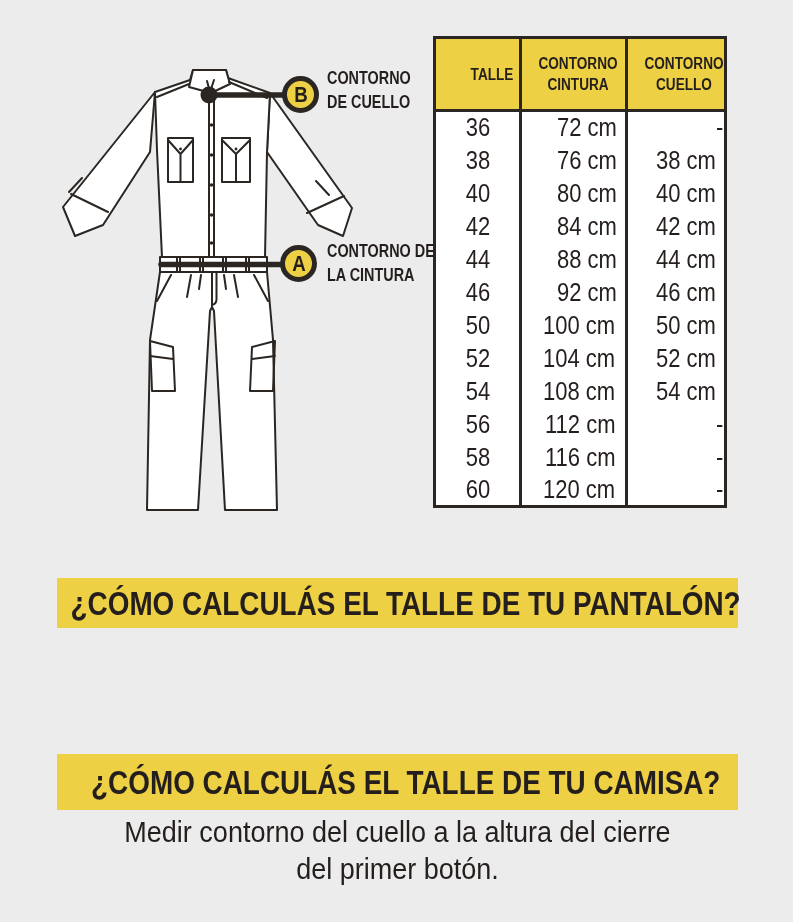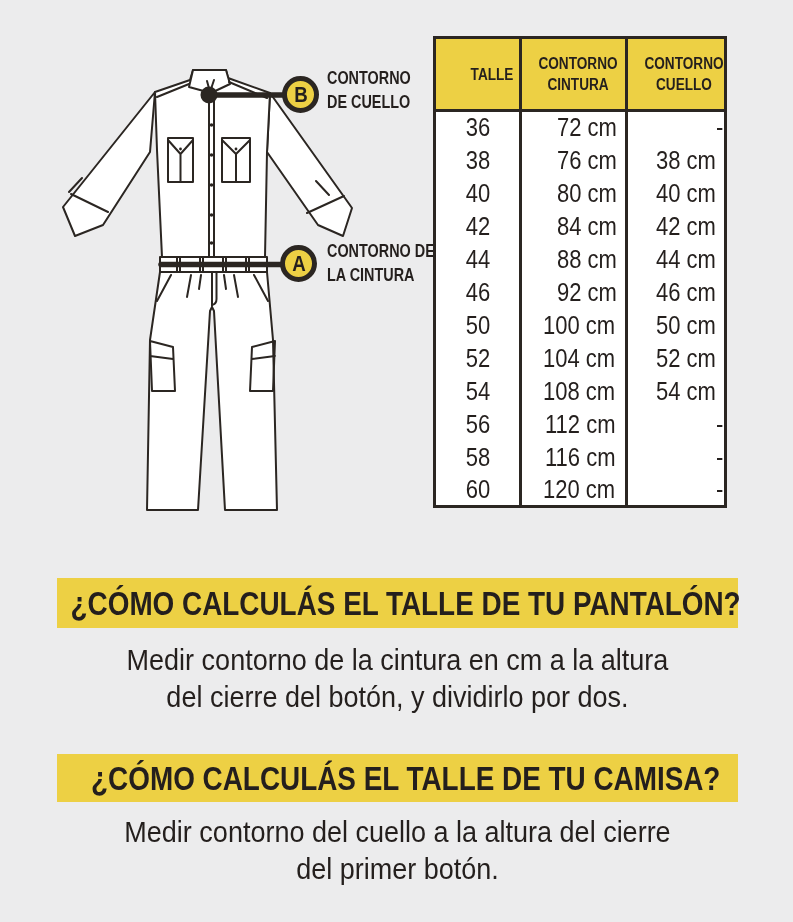--- a/index.html
+++ b/index.html
@@ -61,21 +61,21 @@
   }
   .paragraph{
     position:absolute;left:57px;width:681px;text-align:center;
     font-size:30px;line-height:37px;color:var(--ink);
   }
   .paragraph .pline{
     display:block;transform:scaleX(0.9);transform-origin:center;white-space:nowrap;
   }
   .banner-1{top:578px;}
   .para-1{top:641px;}
-  .banner-2{top:754px;height:48px;}
+  .banner-2{top:754px;height:56px;}
   .para-2{top:813px;}
 </style>
 </head>
 <body>
 
 <div class="poster">
 
   <svg class="figure-svg" viewBox="0 0 390 500" fill="none" stroke="#2B2622" stroke-width="2" stroke-linejoin="round" stroke-linecap="round">
 
     <polygon fill="#ffffff" points="115,52 23,167 35,196 63,185 110,112"></polygon>
@@ -220,24 +220,20 @@
           <td><span class="cx">60</span></td>
           <td><span class="cx">120 cm</span></td>
           <td><span class="cx">-</span></td>
         </tr>
       </tbody>
   </table>
 
   <div class="banner banner-1">
     <span>¿CÓMO CALCULÁS EL TALLE DE TU PANTALÓN?</span>
   </div>
-  <div class="paragraph para-1">
-    <span class="pline">Medir contorno de la cintura en cm a la altura</span>
-    <span class="pline">del cierre del botón, y dividirlo por dos.</span>
-  </div>
 
   <div class="banner banner-2">
     <span>¿CÓMO CALCULÁS EL TALLE DE TU CAMISA?</span>
   </div>
   <div class="paragraph para-2">
     <span class="pline">Medir contorno del cuello a la altura del cierre</span>
     <span class="pline">del primer botón.</span>
   </div>
 
 </div>

